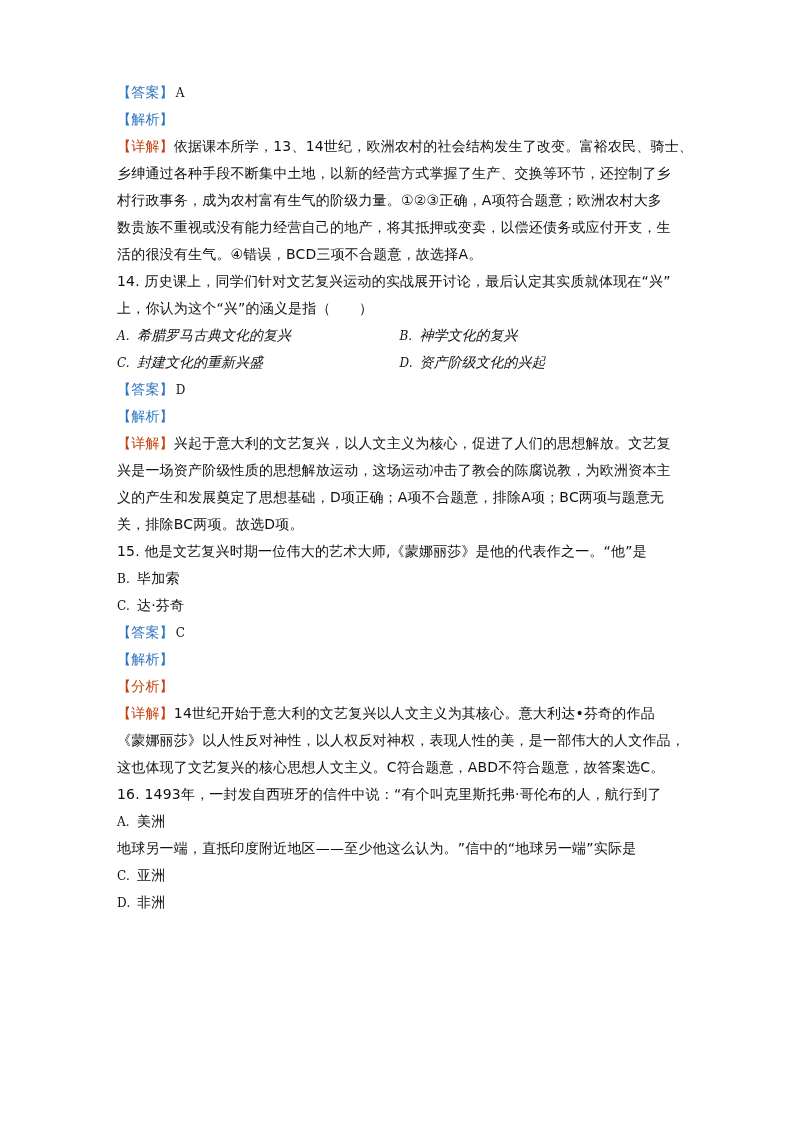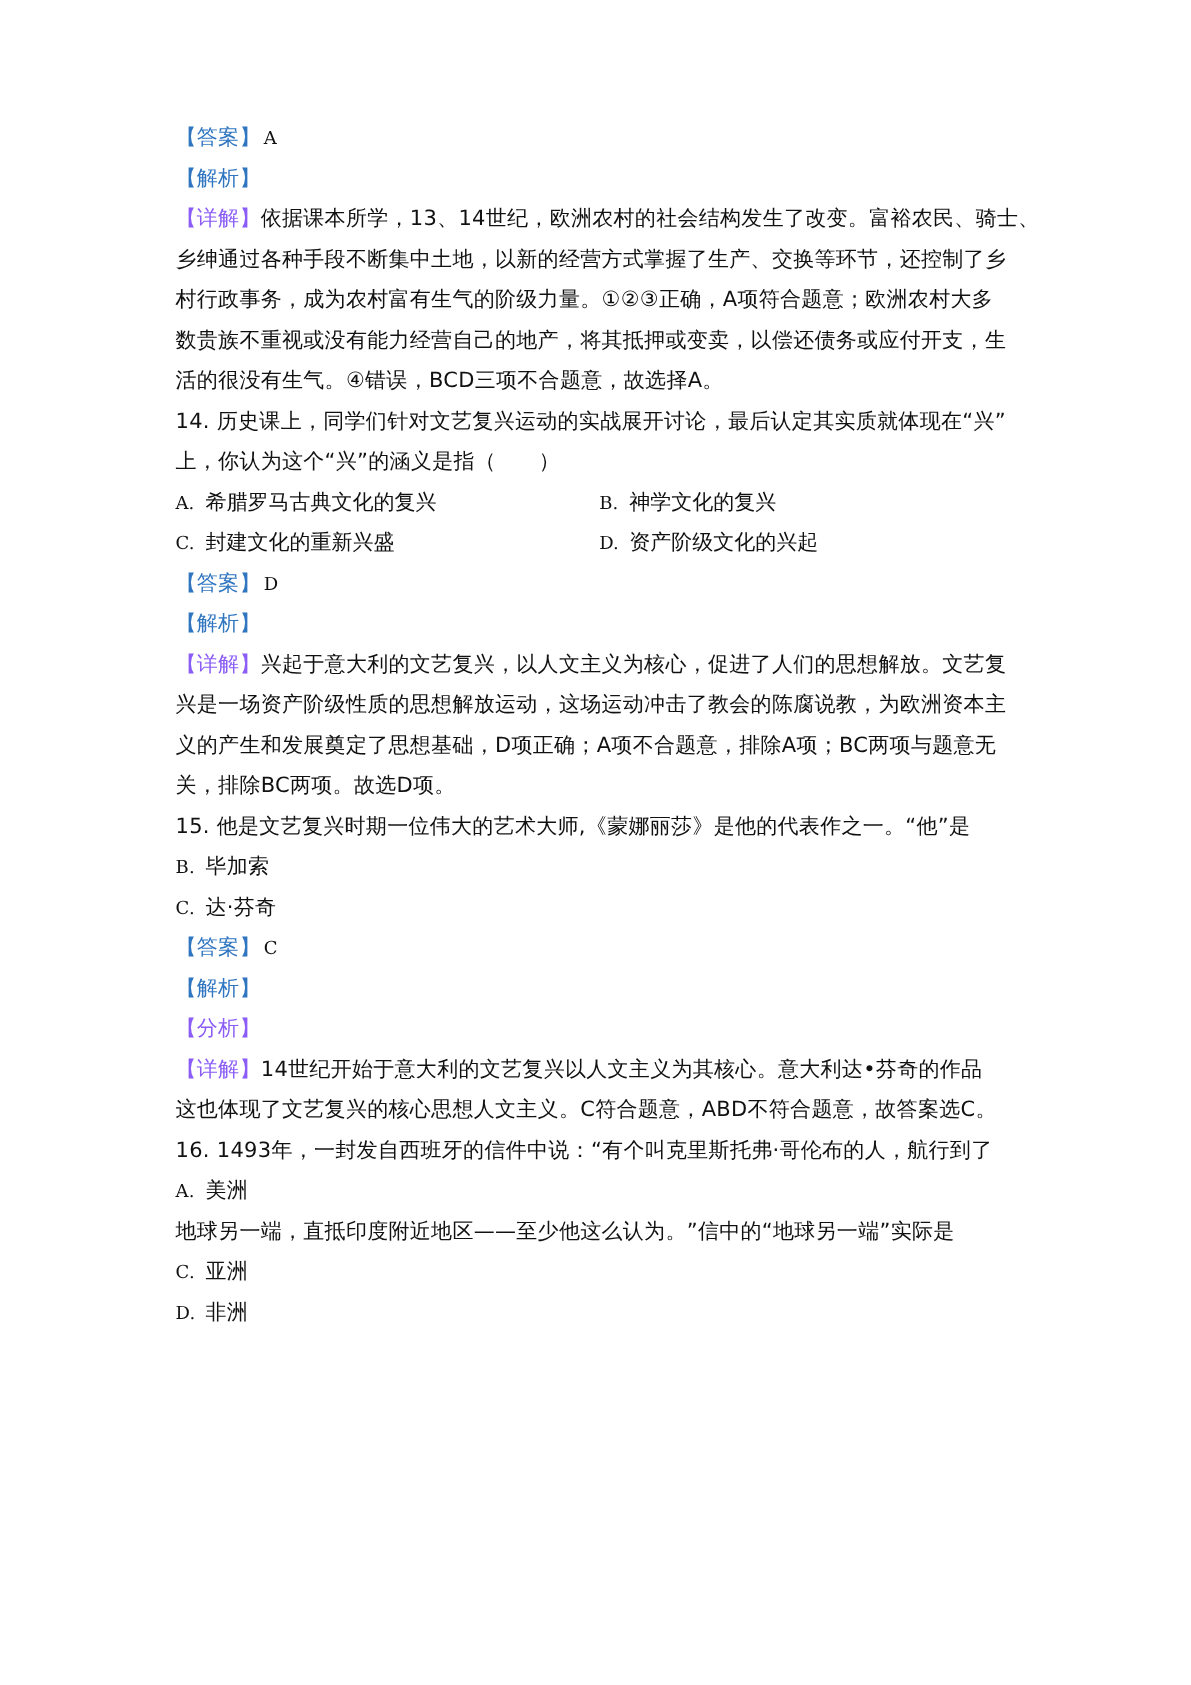--- a/index.html
+++ b/index.html
@@ -25,27 +25,28 @@
       font-size: 14px;
       line-height: 27px;
       height: 27px;
       white-space: nowrap;
       letter-spacing: 0.2px;
     }
     .tag-blue {
       color: #2f75c0;
     }
     .tag-black {
-      color: #8b5cf6;
+      color: #c2410c;
     }
     .opts-row {
       display: flex;
       font-size: 14px;
       line-height: 27px;
       height: 27px;
+      font-style: italic;
     }
     .opts-row .opt {
       width: 325px;
       white-space: nowrap;
     }
     .opt-key {
       display: inline-block;
       width: 20px;
       font-family: "DejaVu Serif", "Liberation Serif", serif;
       font-size: 12px;
@@ -106,20 +107,21 @@
   </div>
   <div class="line">
     <span class="tag-blue">【解析】</span>
   </div>
   <div class="line">
     <span class="tag-black">【分析】</span>
   </div>
   <div class="line">
     <span class="tag-black">【详解】</span><span>14世纪开始于意大利的文艺复兴以人文主义为其核心。意大利达•芬奇的作品</span>
   </div>
+  <div class="line">《蒙娜丽莎》以人性反对神性，以人权反对神权，表现人性的美，是一部伟大的人文作品，</div>
   <div class="line">这也体现了文艺复兴的核心思想人文主义。C符合题意，ABD不符合题意，故答案选C。</div>
 
   <div class="line">16. 1493年，一封发自西班牙的信件中说：“有个叫克里斯托弗·哥伦布的人，航行到了</div>
   <div class="line"><span class="opt-key">A.</span><span>美洲</span></div>
   <div class="line">地球另一端，直抵印度附近地区——至少他这么认为。”信中的“地球另一端”实际是</div>
   <div class="line"><span class="opt-key">C.</span><span>亚洲</span></div>
   <div class="line"><span class="opt-key">D.</span><span>非洲</span></div>
 
 </div>
 

